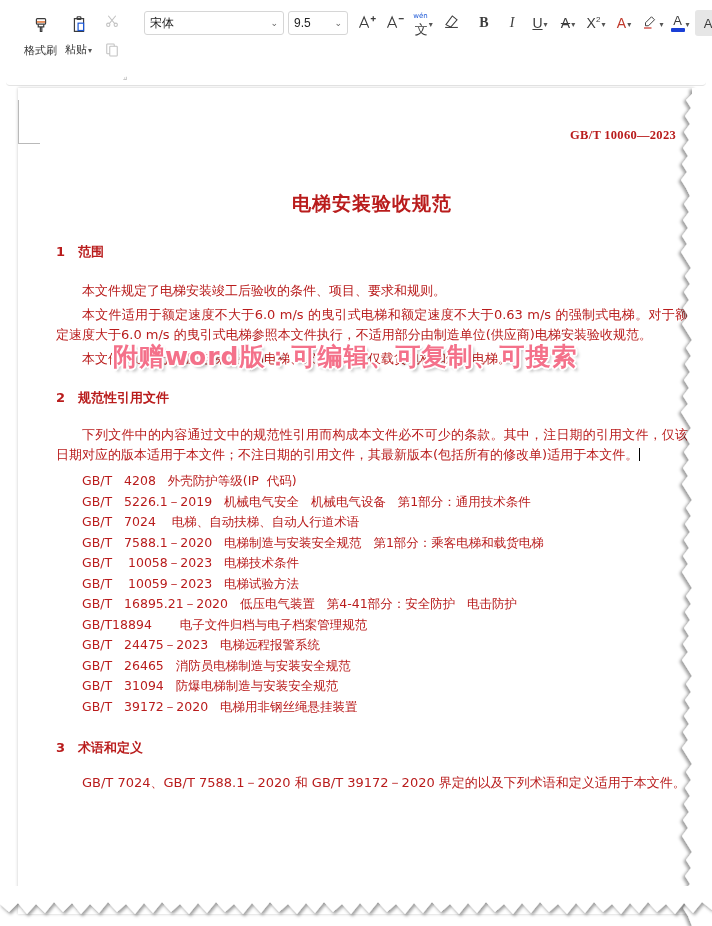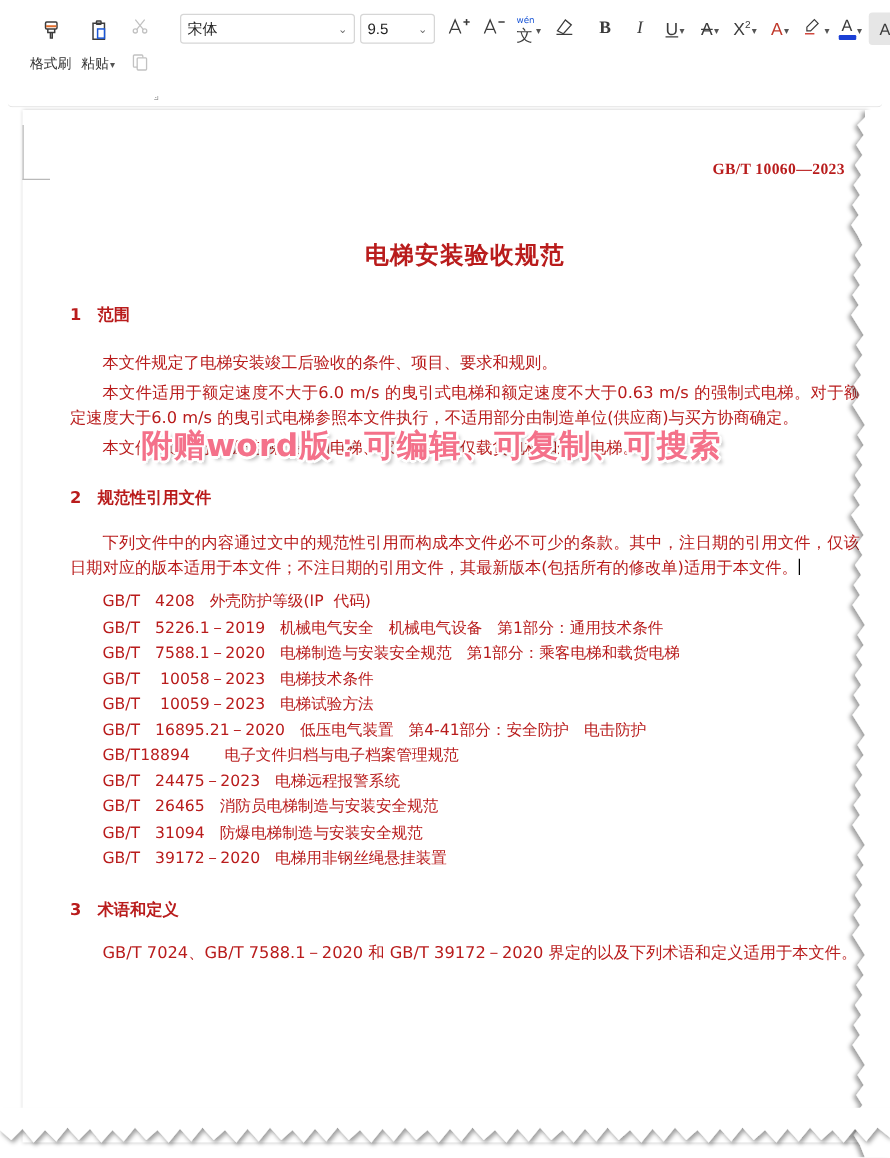--- a/index.html
+++ b/index.html
@@ -219,21 +219,21 @@
           </div>
           <div class="ibtn">
             <span>
               <svg width="20" height="20" viewBox="0 0 24 24" fill="none" stroke="#3c3c3c" stroke-width="1.3">
                 <path d="M3 19 8.5 6 14 19M5.3 15h6.4"></path>
                 <path d="M16.5 8h6" stroke-width="1.5"></path>
               </svg>
             </span>
           </div>
           <div class="ibtn">
-            <span class="zh" style="font-size:13px;line-height:13px;">
+            <span class="zh" style="font-size:13px;line-height:13px;text-align:right;">
               <span style="display:block;font-size:7px;color:#1a56d6;">wén</span>
               <span style="display:block;">文</span>
             </span>
             <span class="caret">▾</span>
           </div>
           <div class="ibtn">
             <span>
               <svg width="19" height="19" viewBox="0 0 24 24" fill="none" stroke="#3c3c3c" stroke-width="1.3">
                 <path d="M5 16 13 5l6 5-8 9-6-3z"></path>
                   <path d="M4 19.5h16"></path>
@@ -404,34 +404,35 @@
 
         <div class="doc-title zh">电梯安装验收规范</div>
 
         <div class="clause zh">
           <span class="num">1</span><span>范围</span>
         </div>
 
         <div style="height:16px;"></div>
 
         <p class="p ind zh">本文件规定了电梯安装竣工后验收的条件、项目、要求和规则。</p>
-        <p class="p ind zh">本文件适用于额定速度不大于6.0 m/s  的曳引式电梯和额定速度不大于0.63 m/s  的强制式电梯。对于额定速度大于6.0  m/s  的曳引式电梯参照本文件执行，不适用部分由制造单位(供应商)与买方协商确定。</p>
+        <p class="p ind zh">本文件适用于额定速度不大于6.0 m/s  的曳引式电梯和额定速度不大于0.63 m/s  的强制式电梯。对于额定速度大于6.0  m/s  的曳引式电梯参照本文件执行，不适用部分由制造单位(供应商)电梯安装验收规范。</p>
         <p class="p ind zh">本文件不适用于液压电梯、杂物电梯、家用电梯、仅载货电梯和斜行电梯。</p>
 
         <div class="clause zh" style="margin-top:20px;">
           <span class="num">2</span><span>规范性引用文件</span>
         </div>
 
         <div style="height:14px;"></div>
 
         <p class="p ind zh"><span>下列文件中的内容通过文中的规范性引用而构成本文件必不可少的条款。其中，注日期的引用文件，仅该日期对应的版本适用于本文件；不注日期的引用文件，其最新版本(包括所有的修改单)适用于本文件。</span><span class="caret-bar"></span></p>
 
         <div class="reflist">
           <div class="refline zh">GB/T   4208   外壳防护等级(IP  代码)</div>
           <div class="refline zh">GB/T   5226.1－2019   机械电气安全   机械电气设备   第1部分：通用技术条件</div>
+          <div class="refline zh">GB/T   7024    电梯、自动扶梯、自动人行道术语</div>
           <div class="refline zh">GB/T   7588.1－2020   电梯制造与安装安全规范   第1部分：乘客电梯和载货电梯</div>
           <div class="refline zh">GB/T    10058－2023   电梯技术条件</div>
           <div class="refline zh">GB/T    10059－2023   电梯试验方法</div>
           <div class="refline zh">GB/T   16895.21－2020   低压电气装置   第4-41部分：安全防护   电击防护</div>
           <div class="refline zh">GB/T18894       电子文件归档与电子档案管理规范</div>
           <div class="refline zh">GB/T   24475－2023   电梯远程报警系统</div>
           <div class="refline zh">GB/T   26465   消防员电梯制造与安装安全规范</div>
           <div class="refline zh">GB/T   31094   防爆电梯制造与安装安全规范</div>
           <div class="refline zh">GB/T   39172－2020   电梯用非钢丝绳悬挂装置</div>
         </div>

